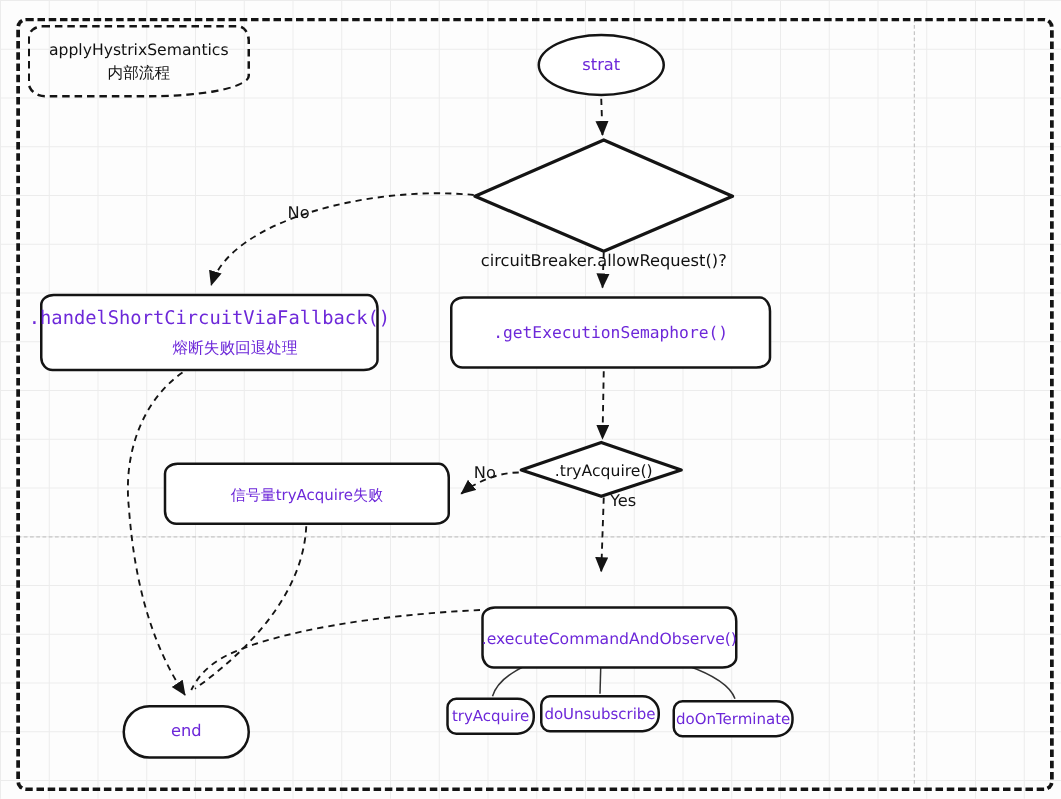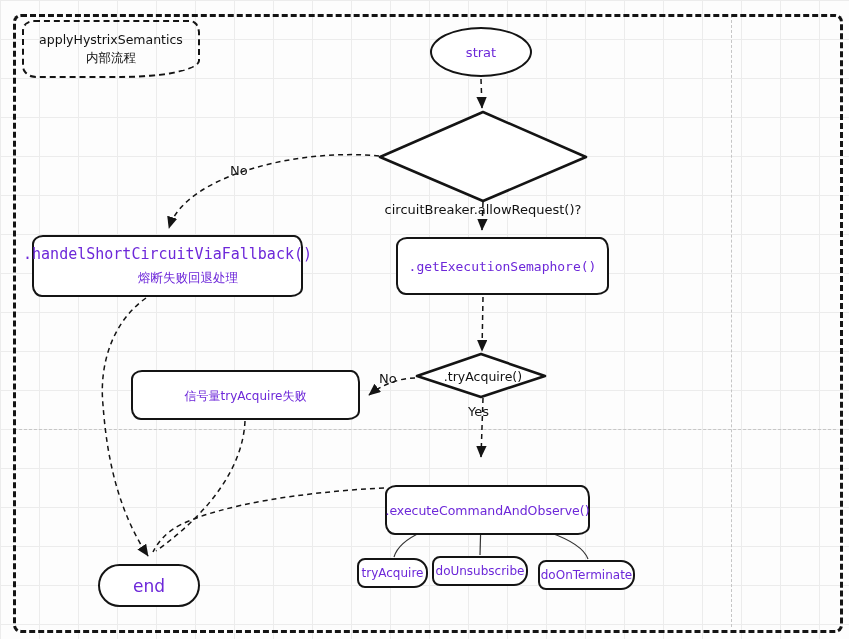--- a/index.html
+++ b/index.html
@@ -97,21 +97,21 @@
     <div>applyHystrixSemantics</div>
     <div>内部流程</div>
   </div>
 
   <div class="node ellipse" style="left:430px;top:27px;width:102px;height:50px;font-size:13px;">
     <span>strat</span>
   </div>
 
   <div class="diamond-label" style="left:378px;top:162px;width:210px;font-size:13px;margin-top:40px;">circuitBreaker.allowRequest()?</div>
 
-  <div class="node rect mono" style="left:396px;top:237px;width:213px;height:58px;font-size:13px;">
+  <div class="node rect mono" style="left:360px;top:237px;width:257px;height:58px;font-size:13px;">
     <span>.getExecutionSemaphore()</span>
   </div>
 
   <div class="node rect" style="left:32px;top:235px;width:271px;height:62px;">
     <span class="mono" style="font-size:15px;">.handelShortCircuitViaFallback()</span>
     <span class="sub">熔断失败回退处理</span>
   </div>
 
   <div class="diamond-label" style="left:428px;top:369px;width:110px;font-size:12.5px;">.tryAcquire()</div>
 
@@ -128,22 +128,22 @@
   </div>
 
   <div class="node" style="left:432px;top:556px;width:96px;height:30px;font-size:12px;border-radius:8px 14px 14px 8px;">
     <span>doUnsubscribe</span>
   </div>
 
   <div class="node" style="left:538px;top:560px;width:97px;height:30px;font-size:12px;border-radius:8px 14px 14px 8px;">
     <span>doOnTerminate</span>
   </div>
 
-  <div class="node stadium" style="left:98px;top:564px;width:102px;height:43px;font-size:17px;">
+  <div class="node stadium" style="left:98px;top:564px;width:102px;height:43px;font-size:13px;">
     <span>end</span>
   </div>
 
   <div class="edge-label" style="left:230px;top:163px;">No</div>
   <div class="edge-label" style="left:379px;top:371px;">No</div>
-  <div class="edge-label" style="left:468px;top:404px;">Yes</div>
+  <div class="edge-label" style="left:468px;top:394px;padding-left:20px;">Yes</div>
 
   <div class="outer-border"></div>
 </div>
 
 </body></html>

